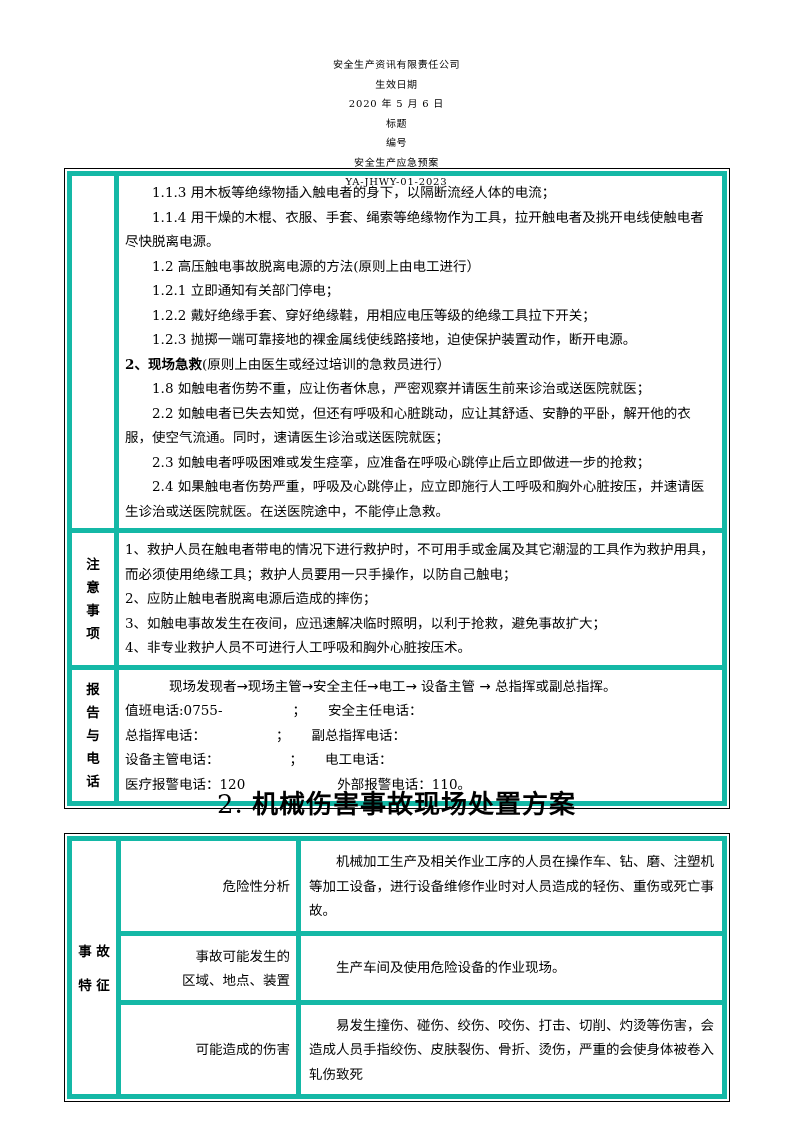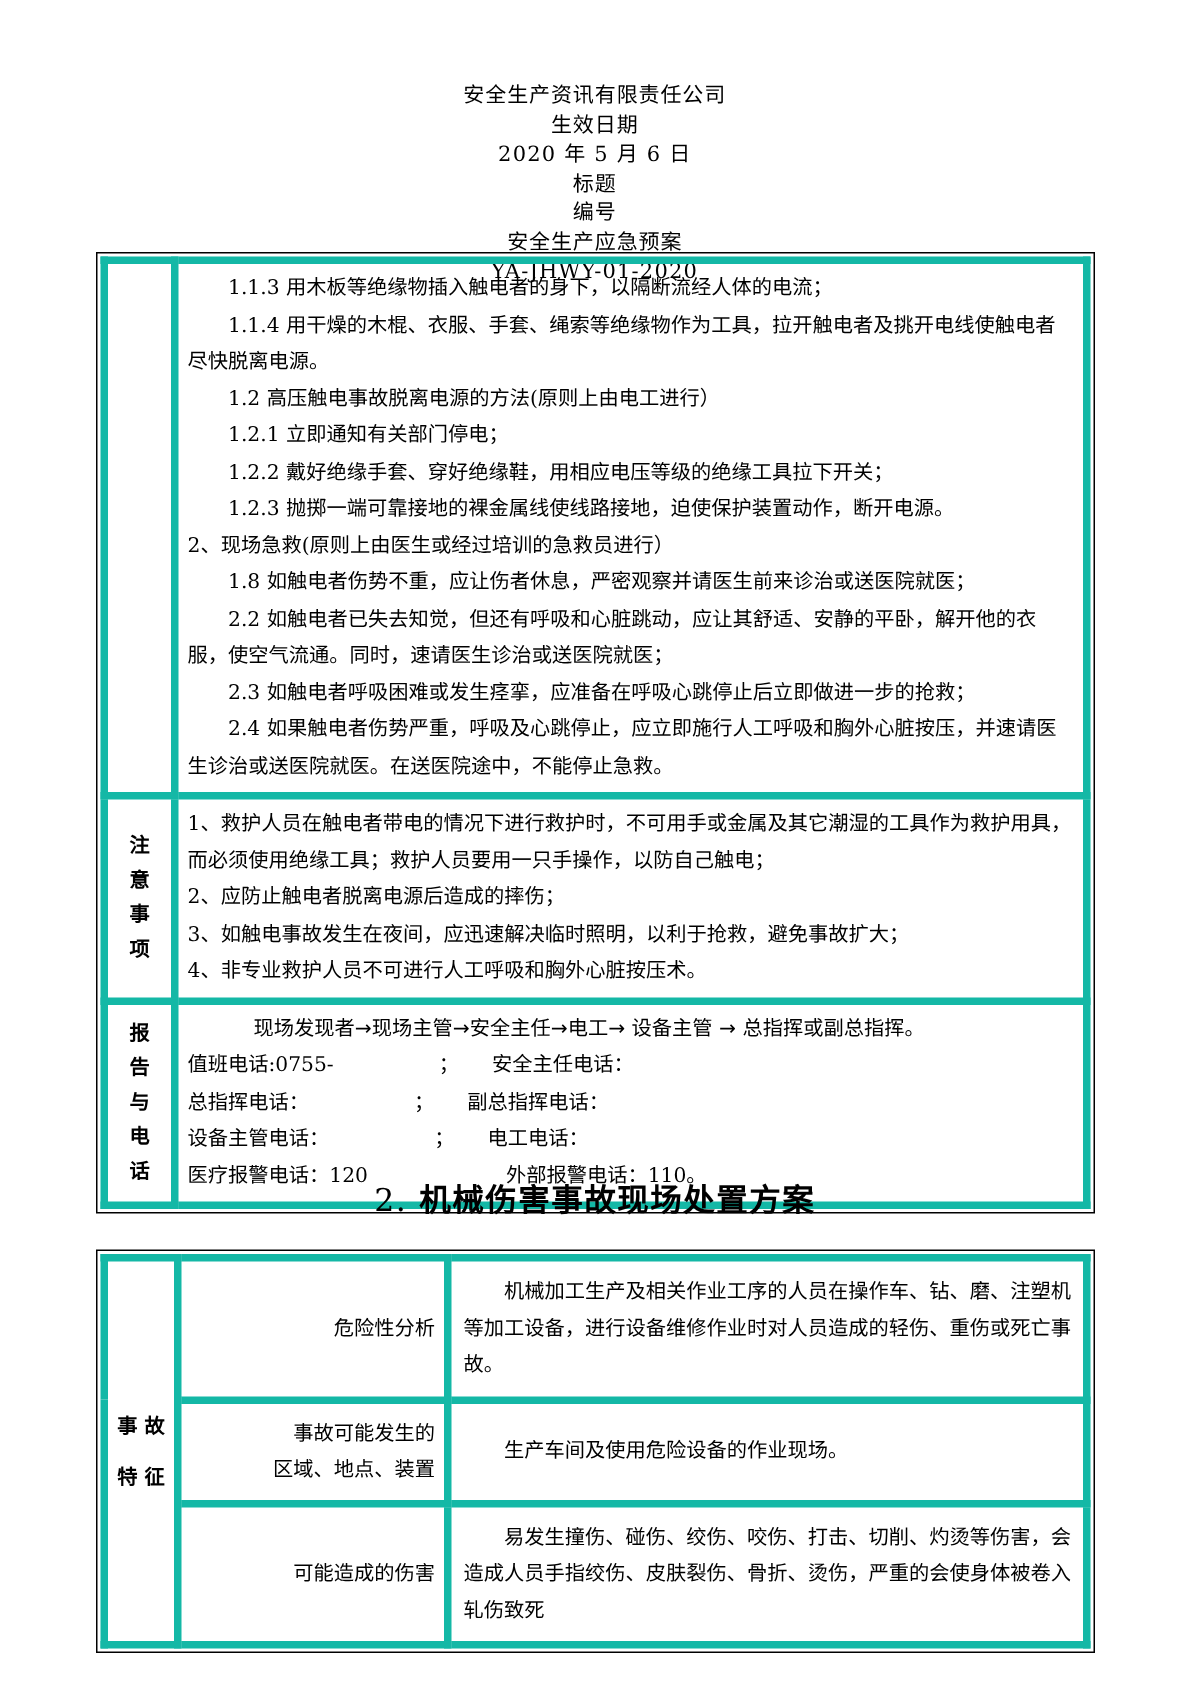--- a/index.html
+++ b/index.html
@@ -26,21 +26,21 @@
   
   .doc-header {
     position: absolute;
     left: 0;
     top: 55px;
     width: 793px;
     text-align: center;
     line-height: 19.5px;
   }
   .doc-header div {
-    font-size: 14px;
+    font-size: 10px;
     font-family: "DejaVu Serif", "Liberation Serif", serif;
     letter-spacing: 0.6px;
     white-space: nowrap;
   }
   .doc-header .latin {
     letter-spacing: 0.8px;
   }
 
   
   table.doc-table {
@@ -83,21 +83,21 @@
   }
   .para {
     margin: 0;
     text-indent: 2em;
     line-height: 24.5px;
   }
   .para.noindent {
     text-indent: 0;
   }
   .para b {
-    font-weight: normal;
+    font-weight: bold;
     text-align: right;
   }
 
   
   #table-two {
     left: 67px;
     top: 836px;
     width: 660px;
   }
   #table-two td.label-col {
@@ -123,21 +123,21 @@
     text-indent: 2em;
   }
 
   
   .section-heading {
     position: absolute;
     left: 0;
     top: 783px;
     width: 793px;
     text-align: center;
-    font-size: 21px;
+    font-size: 26px;
     font-weight: bold;
     letter-spacing: 1px;
     font-family: "DejaVu Serif", "Liberation Serif", serif;
   }
   .section-heading .num {
     font-weight: normal;
     margin-right: 8px;
   }
 
   .arrow {
@@ -158,21 +158,21 @@
 
 <div class="page">
 
   <div class="doc-header">
     <div>安全生产资讯有限责任公司</div>
     <div>生效日期</div>
     <div class="latin">2020 年 5 月  6 日</div>
     <div>标题</div>
     <div>编号</div>
     <div>安全生产应急预案</div>
-    <div class="latin">YA-JHWY-01-2020</div>
+    <div class="latin">YA-JHWY-01-2023</div>
   </div>
 
   <table class="doc-table" id="table-one">
     <tbody>
 
       <tr>
         <td class="label-col"></td>
         <td class="body-col">
           <p class="para">1.1.3 用木板等绝缘物插入触电者的身下，以隔断流经人体的电流；</p>
           <p class="para">1.1.4 用干燥的木棍、衣服、手套、绳索等绝缘物作为工具，拉开触电者及挑开电线使触电者尽快脱离电源。</p>

